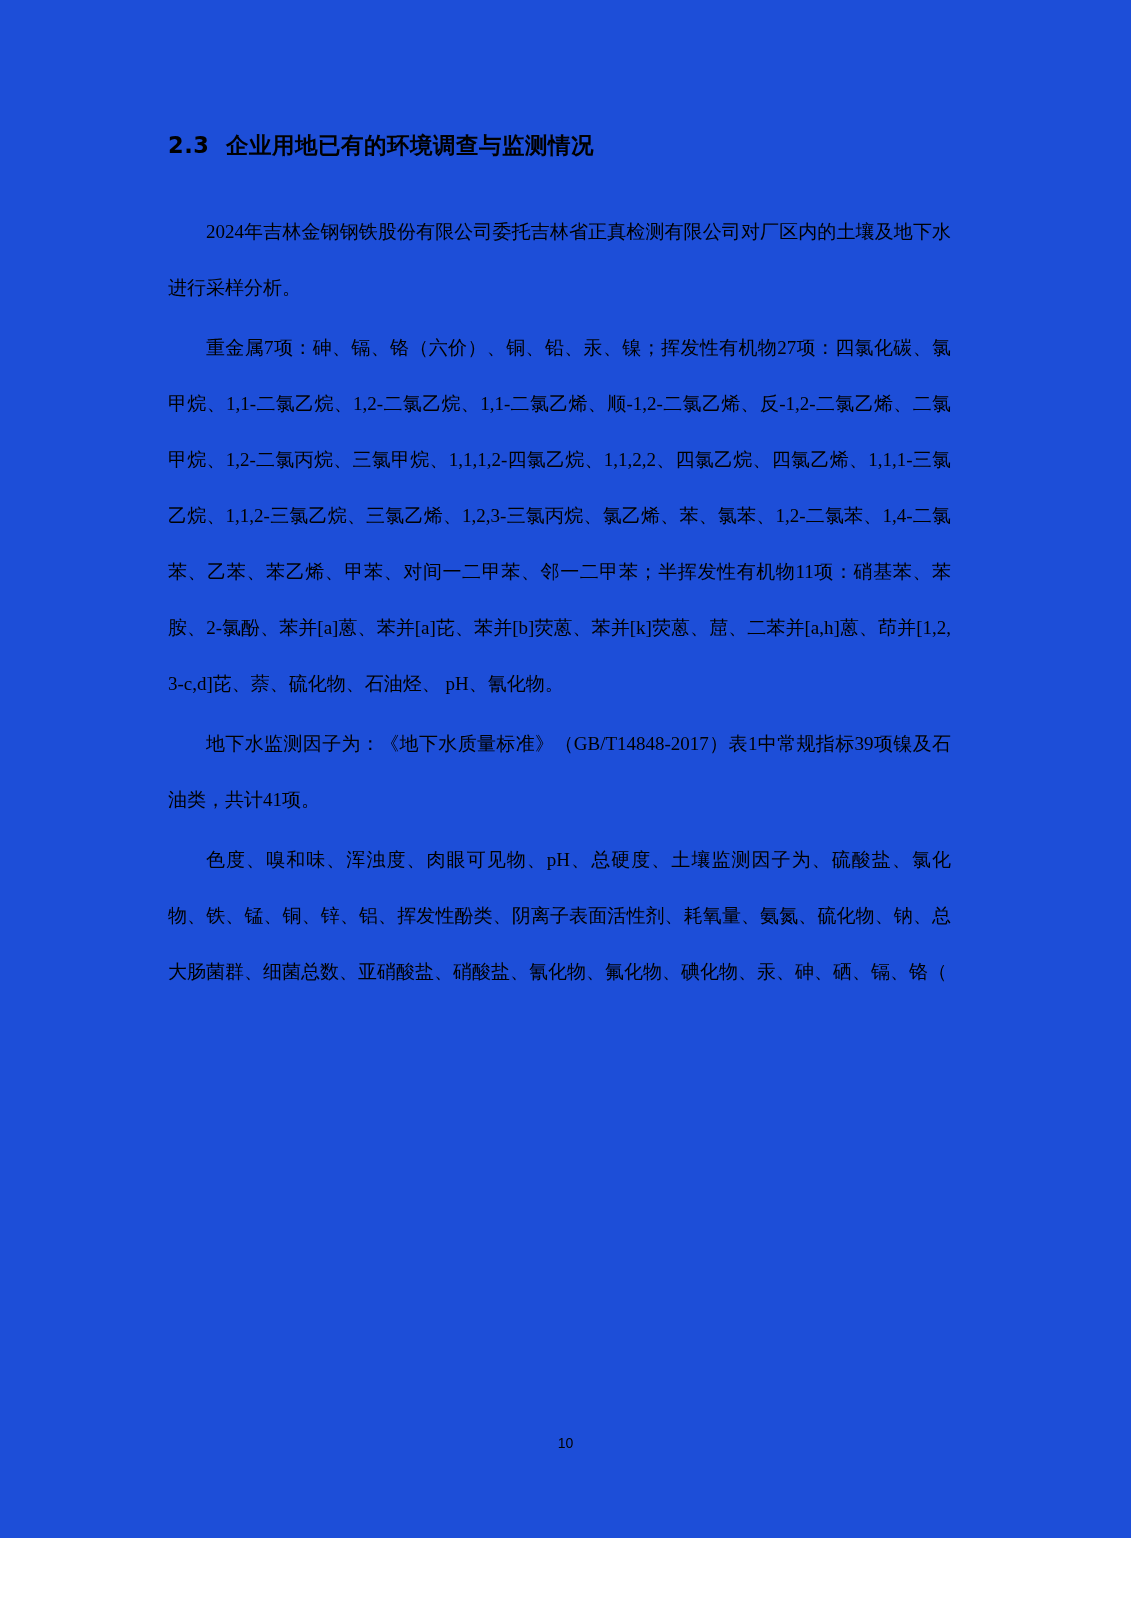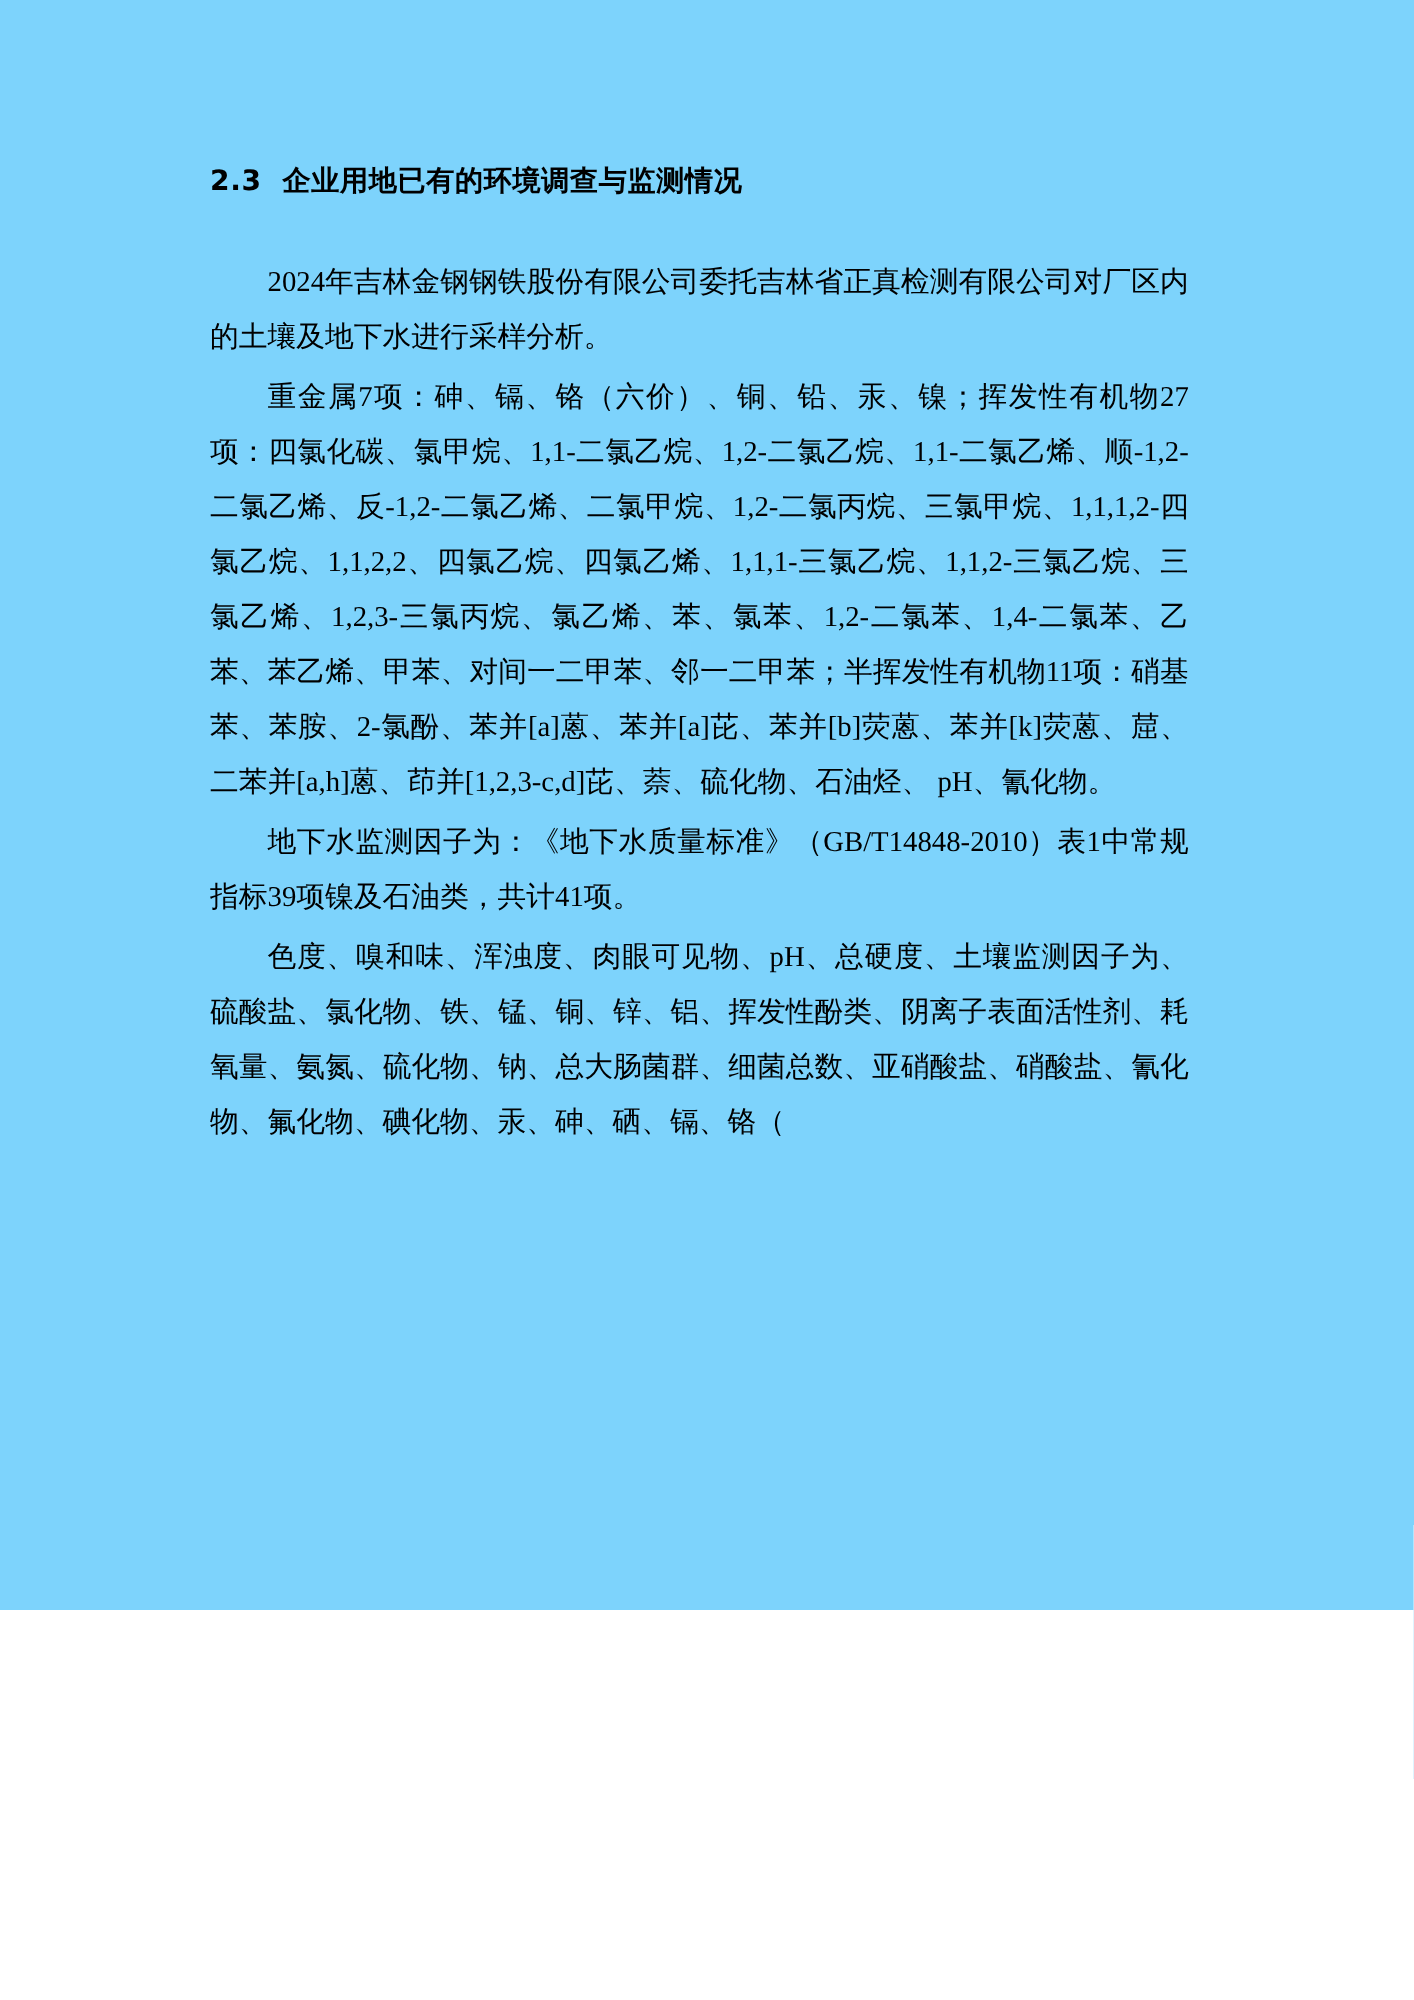--- a/index.html
+++ b/index.html
@@ -7,44 +7,44 @@
     padding: 0;
     background: #ffffff;
   }
   body {
     font-family: "Liberation Serif", "DejaVu Serif", serif;
     color: #000000;
   }
   .page {
     position: relative;
     width: 1131px;
-    height: 1288px;
+    height: 1538px;
     margin: 0 auto;
-    background: #7dd3fc;
+    background: #1d4ed8;
     box-sizing: border-box;
     overflow: hidden;
   }
   .content {
     position: absolute;
     left: 168px;
     top: 130px;
     width: 783px;
   }
   .heading {
     font-family: "DejaVu Sans", "Liberation Sans", sans-serif;
     font-weight: bold;
     font-size: 22.5px;
     letter-spacing: 0.5px;
     line-height: 1.4;
     margin: 0 0 42px 0;
     white-space: pre;
   }
   .para {
-    font-size: 23px;
-    line-height: 44px;
+    font-size: 19px;
+    line-height: 56px;
     text-align: justify;
     text-justify: inter-ideograph;
     text-indent: 2em;
     margin: 0 0 4px 0;
     word-break: break-all;
   }
   .para.last {
     margin-bottom: 0;
   }
   .page-number {
@@ -59,17 +59,17 @@
   }
 </style>
 </head>
 <body>
 
 <div class="page">
   <div class="content">
     <h2 class="heading">2.3  企业用地已有的环境调查与监测情况</h2>
     <p class="para">2024年吉林金钢钢铁股份有限公司委托吉林省正真检测有限公司对厂区内的土壤及地下水进行采样分析。</p>
     <p class="para">重金属7项：砷、镉、铬（六价）、铜、铅、汞、镍；挥发性有机物27项：四氯化碳、氯甲烷、1,1-二氯乙烷、1,2-二氯乙烷、1,1-二氯乙烯、顺-1,2-二氯乙烯、反-1,2-二氯乙烯、二氯甲烷、1,2-二氯丙烷、三氯甲烷、1,1,1,2-四氯乙烷、1,1,2,2、四氯乙烷、四氯乙烯、1,1,1-三氯乙烷、1,1,2-三氯乙烷、三氯乙烯、1,2,3-三氯丙烷、氯乙烯、苯、氯苯、1,2-二氯苯、1,4-二氯苯、乙苯、苯乙烯、甲苯、对间一二甲苯、邻一二甲苯；半挥发性有机物11项：硝基苯、苯胺、2-氯酚、苯并[a]蒽、苯并[a]芘、苯并[b]荧蒽、苯并[k]荧蒽、䓛、二苯并[a,h]蒽、茚并[1,2,3-c,d]芘、萘、硫化物、石油烃、 pH、氰化物。</p>
-    <p class="para">地下水监测因子为：《地下水质量标准》（GB/T14848-2010）表1中常规指标39项镍及石油类，共计41项。</p>
+    <p class="para">地下水监测因子为：《地下水质量标准》（GB/T14848-2017）表1中常规指标39项镍及石油类，共计41项。</p>
     <p class="para last">色度、嗅和味、浑浊度、肉眼可见物、pH、总硬度、土壤监测因子为、硫酸盐、氯化物、铁、锰、铜、锌、铝、挥发性酚类、阴离子表面活性剂、耗氧量、氨氮、硫化物、钠、总大肠菌群、细菌总数、亚硝酸盐、硝酸盐、氰化物、氟化物、碘化物、汞、砷、硒、镉、铬（</p>
   </div>
   <div class="page-number">10</div>
 </div>
 
 </body></html>

